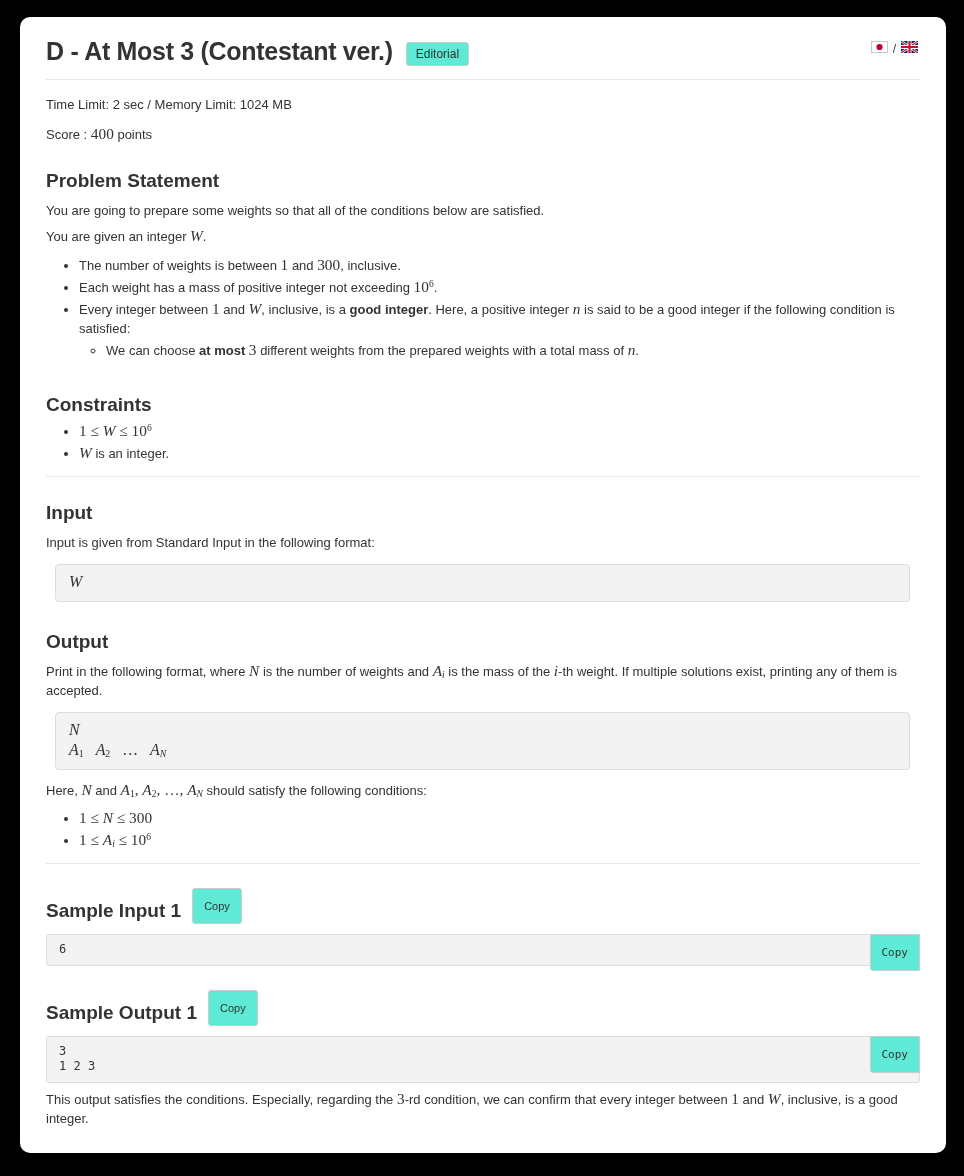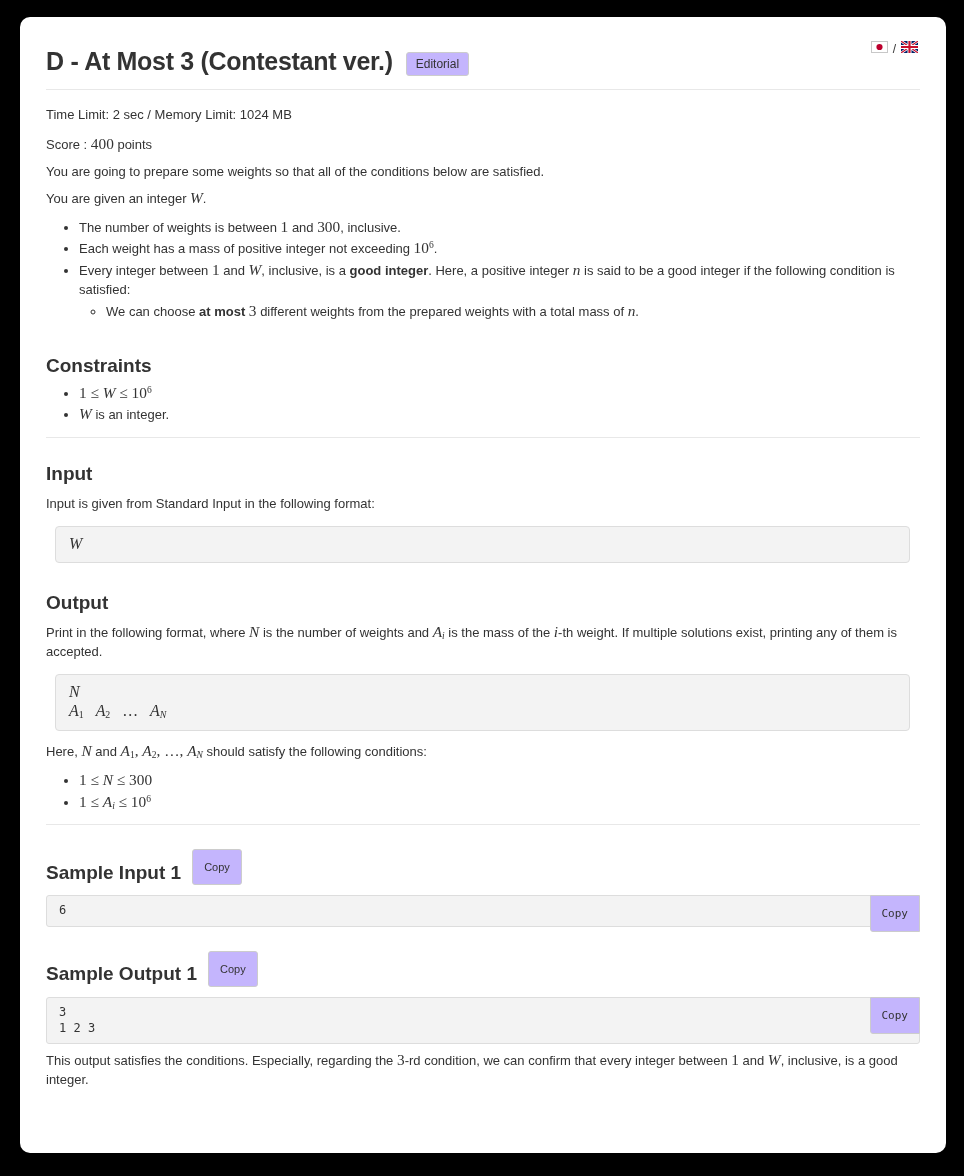--- a/index.html
+++ b/index.html
@@ -14,27 +14,27 @@
     margin:17px 18px 23px 20px;
     width:926px;
     height:1136px;
     background:#fff;
     border-radius:10px;
     padding:0 26px;
     overflow:hidden;
     font-size:13px;
     line-height:1.45;
   }
-  .title-row { display:flex; align-items:center; gap:13px; padding-top:29px; }
+  .title-row { display:flex; align-items:center; gap:13px; padding-top:19px; }
   h2.page-title {
     margin:0; font-size:25px; font-weight:700; color:#333; line-height:1.25;
     letter-spacing:-0.3px;
   }
   .btn {
-    display:inline-block; background:#c4b5fd; border:1px solid #ccc; border-radius:3px;
+    display:inline-block; background:#5eead4; border:1px solid #ccc; border-radius:3px;
     color:#333; cursor:pointer; font-family:inherit;
   }
   .editorial-btn { font-size:12px; padding:4px 9px; margin-top:5px; }
   .lang-switch {
     position:absolute; top:24px; right:28px;
     display:flex; align-items:center; gap:5px; font-size:12px; color:#333;
   }
   .flag { display:inline-block; vertical-align:middle; cursor:pointer; }
   hr.sep { border:none; border-top:1px solid #e8e8e8; margin:12px 0 0 0; }
   p { margin:8px 0 0 0; }
@@ -101,20 +101,21 @@
   <div class="title-row">
     <h2 class="page-title">D - At Most 3 (Contestant ver.)</h2>
     <button class="btn editorial-btn">Editorial</button>
   </div>
 
   <hr class="sep">
 
   <p class="limits">Time Limit: 2 sec / Memory Limit: 1024 MB</p>
   <p class="score"><span class="seg-t">Score : </span><span class="seg-n">400</span><span class="seg-t"> points</span></p>
 
+  <h3>Problem Statement</h3>
   <p><span class="seg-t">You are going to prepare some weights so that all of the conditions below are satisfied.</span></p>
   <p><span class="seg-t">You are given an integer </span><span class="seg-v">W</span><span class="seg-t">.</span></p>
   <ul class="blt">
     <li><span class="seg-t">The number of weights is between </span><span class="seg-n">1</span><span class="seg-t"> and </span><span class="seg-n">300</span><span class="seg-t">, inclusive.</span></li>
     <li><span class="seg-t">Each weight has a mass of positive integer not exceeding </span><span class="seg-n">10<sup>6</sup></span><span class="seg-t">.</span></li>
     <li><span><span class="seg-t">Every integer between </span><span class="seg-n">1</span><span class="seg-t"> and </span><span class="seg-v">W</span><span class="seg-t">, inclusive, is a </span><span class="seg-b">good integer</span><span class="seg-t">. Here, a positive integer </span><span class="seg-v">n</span><span class="seg-t"> is said to be a good integer if the following condition is satisfied:</span></span>
       <ul class="sub-blt">
         <li><span class="seg-t">We can choose </span><span class="seg-b">at most</span><span class="seg-t"> </span><span class="seg-n">3</span><span class="seg-t"> different weights from the prepared weights with a total mass of </span><span class="seg-v">n</span><span class="seg-t">.</span></li>
       </ul>
     </li>

